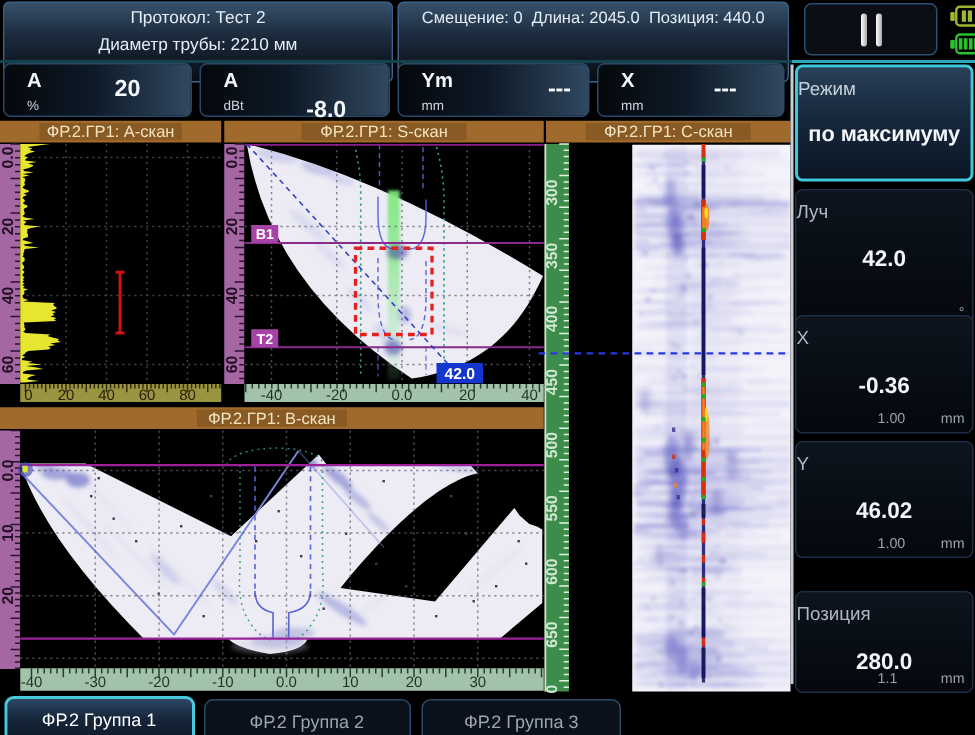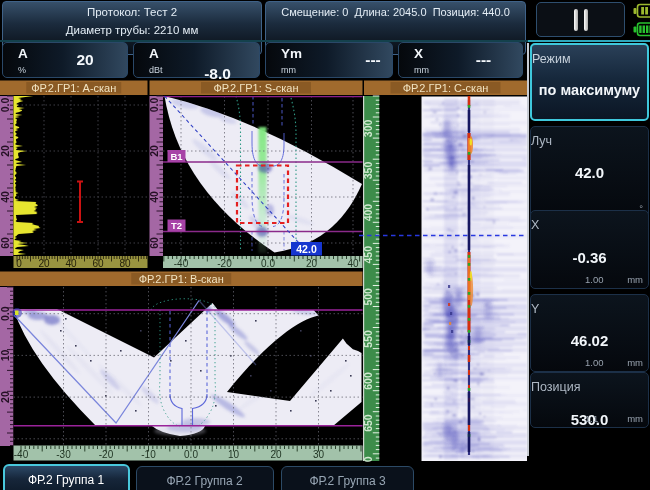--- a/index.html
+++ b/index.html
@@ -1110,23 +1110,23 @@
     <div class="sp-val" style="top:38px;">-0.36</div>
     <div class="sp-bl">1.00</div>
       <div class="sp-br">mm</div>
   </div>
   <div class="spanel" style="top:294px;height:78px;">
     <div class="sp-lab">Y</div>
     <div class="sp-val" style="top:37px;">46.02</div>
     <div class="sp-bl">1.00</div>
       <div class="sp-br">mm</div>
   </div>
-  <div class="spanel" style="top:372px;height:56px;">
+  <div class="spanel" style="top:394px;height:68px;">
     <div class="sp-lab">Позиция</div>
-    <div class="sp-val" style="top:38px;">530.0</div>
+    <div class="sp-val" style="top:38px;">280.0</div>
     <div class="sp-bl">1.1</div>
       <div class="sp-br">mm</div>
   </div>
 
   <div class="tab" style="left:2.5px;top:464px;width:127px;border:2px solid #49c8dc;
     background:linear-gradient(180deg,#2c4866 0%,#16263a 50%,#0f1c2c 100%);color:#fff;">ФР.2 Группа 1</div>
   <div class="tab" style="left:135.5px;top:466px;width:138px;border:1.5px solid #2c4a66;
     background:#0a111b;color:#98a6b4;">ФР.2 Группа 2</div>
   <div class="tab" style="left:281px;top:466px;width:133px;border:1.5px solid #2c4a66;
     background:#0a111b;color:#98a6b4;">ФР.2 Группа 3</div>

